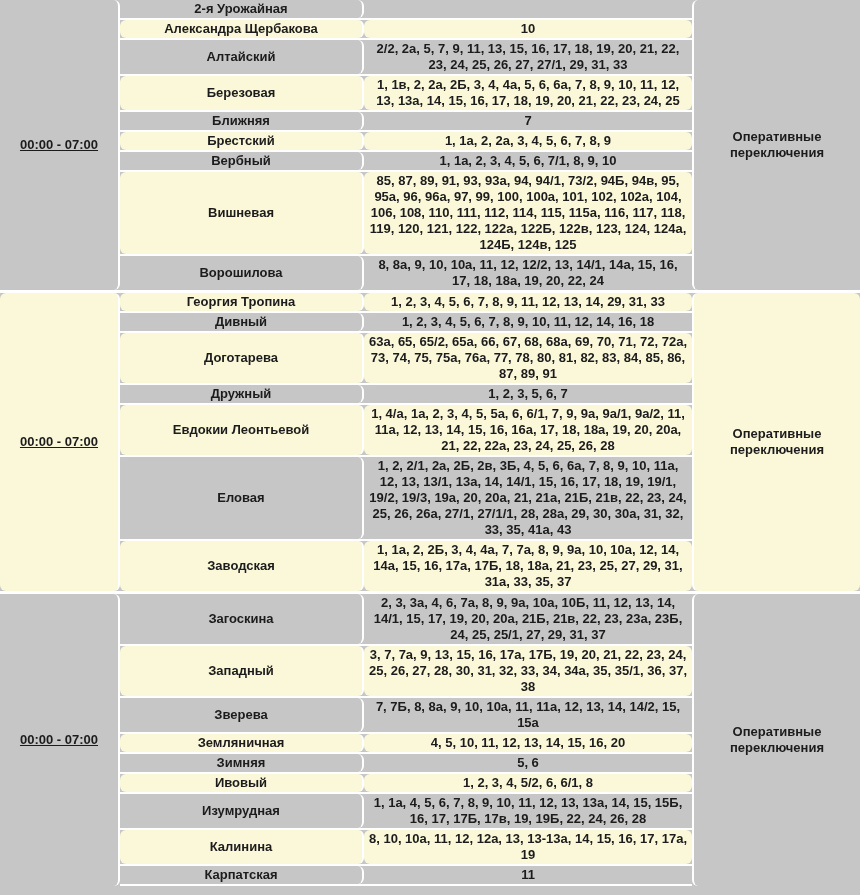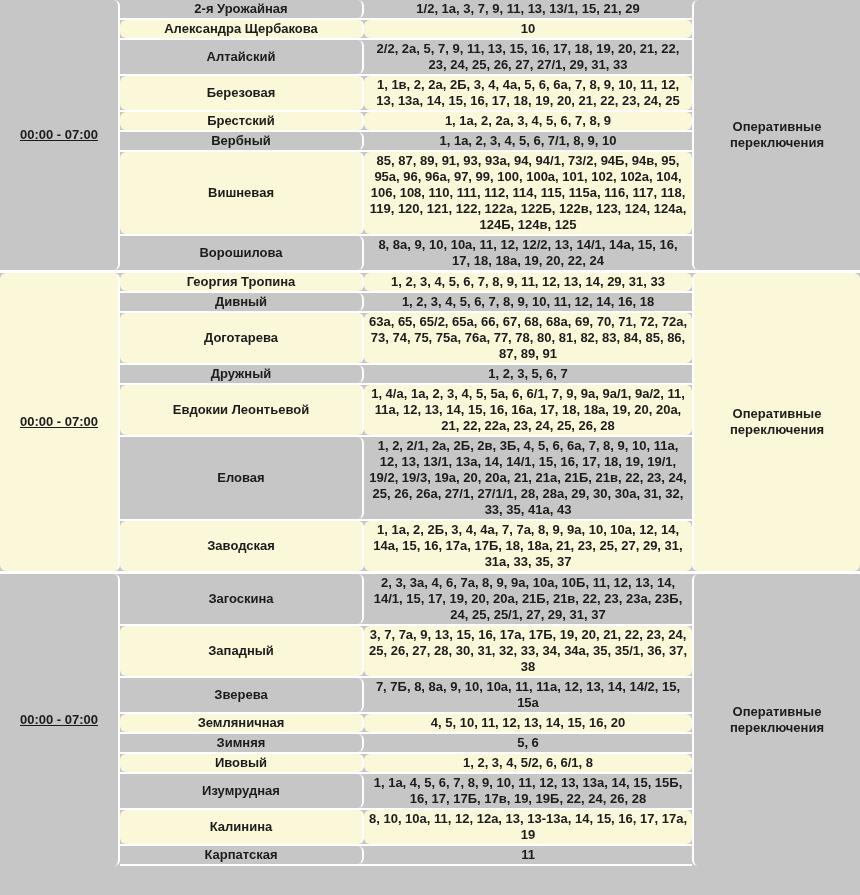--- a/index.html
+++ b/index.html
@@ -38,33 +38,36 @@
 </style>
 </head>
 <body style="background: rgb(198, 198, 198);">
 
 <div id="schedule">
     <section class="group">
     <div class="cell time tone-gray">00:00 - 07:00</div>
     <div class="rowsbox">
         <div class="row">
     <div class="cell street tone-gray">2-я Урожайная</div>
-    <div class="cell houses tone-gray">1/2, 1а, 3, 7, 9, 11, 13, 13/1, 15, 21, 29</div>
   </div>
         <div class="row">
     <div class="cell street tone-cream">Александра Щербакова</div>
     <div class="cell houses tone-cream">10</div>
   </div>
         <div class="row">
     <div class="cell street tone-gray">Алтайский</div>
     <div class="cell houses tone-gray">2/2, 2а, 5, 7, 9, 11, 13, 15, 16, 17, 18, 19, 20, 21, 22, 23, 24, 25, 26, 27, 27/1, 29, 31, 33</div>
   </div>
         <div class="row">
     <div class="cell street tone-cream">Березовая</div>
     <div class="cell houses tone-cream">1, 1в, 2, 2а, 2Б, 3, 4, 4а, 5, 6, 6а, 7, 8, 9, 10, 11, 12, 13, 13а, 14, 15, 16, 17, 18, 19, 20, 21, 22, 23, 24, 25</div>
+  </div>
+        <div class="row">
+    <div class="cell street tone-gray">Ближняя</div>
+    <div class="cell houses tone-gray">7</div>
   </div>
         <div class="row">
     <div class="cell street tone-cream">Брестский</div>
     <div class="cell houses tone-cream">1, 1а, 2, 2а, 3, 4, 5, 6, 7, 8, 9</div>
   </div>
         <div class="row">
     <div class="cell street tone-gray">Вербный</div>
     <div class="cell houses tone-gray">1, 1а, 2, 3, 4, 5, 6, 7/1, 8, 9, 10</div>
   </div>
         <div class="row">

